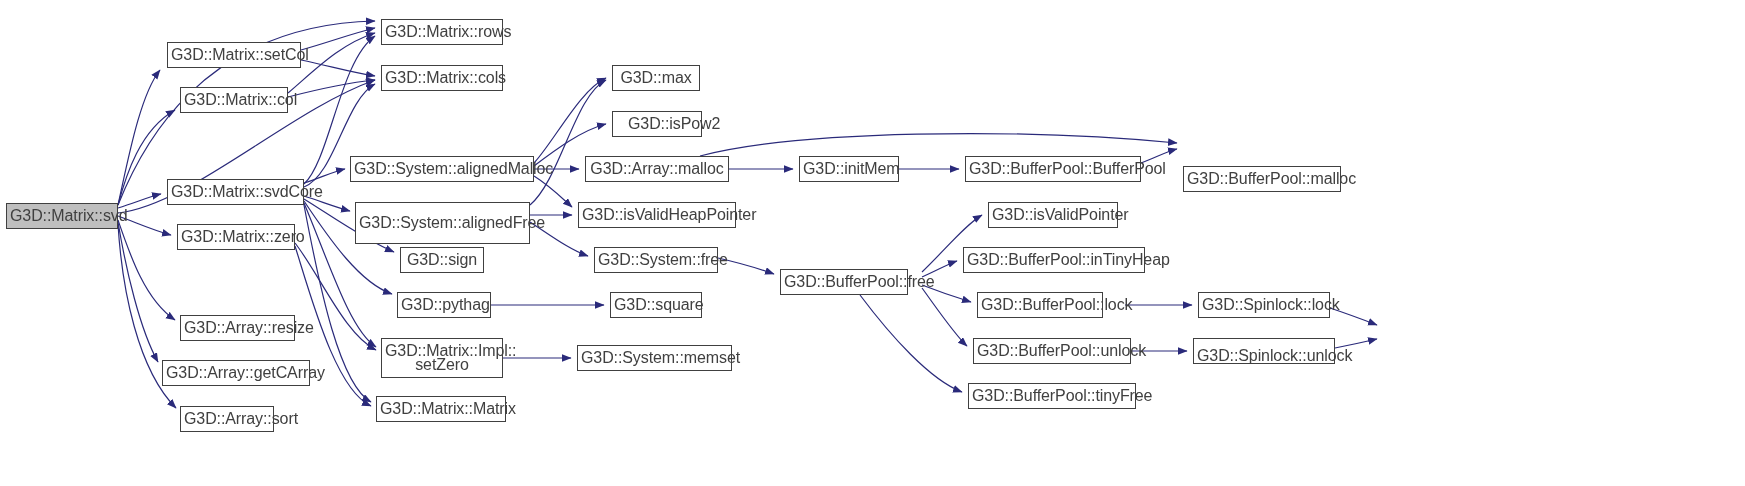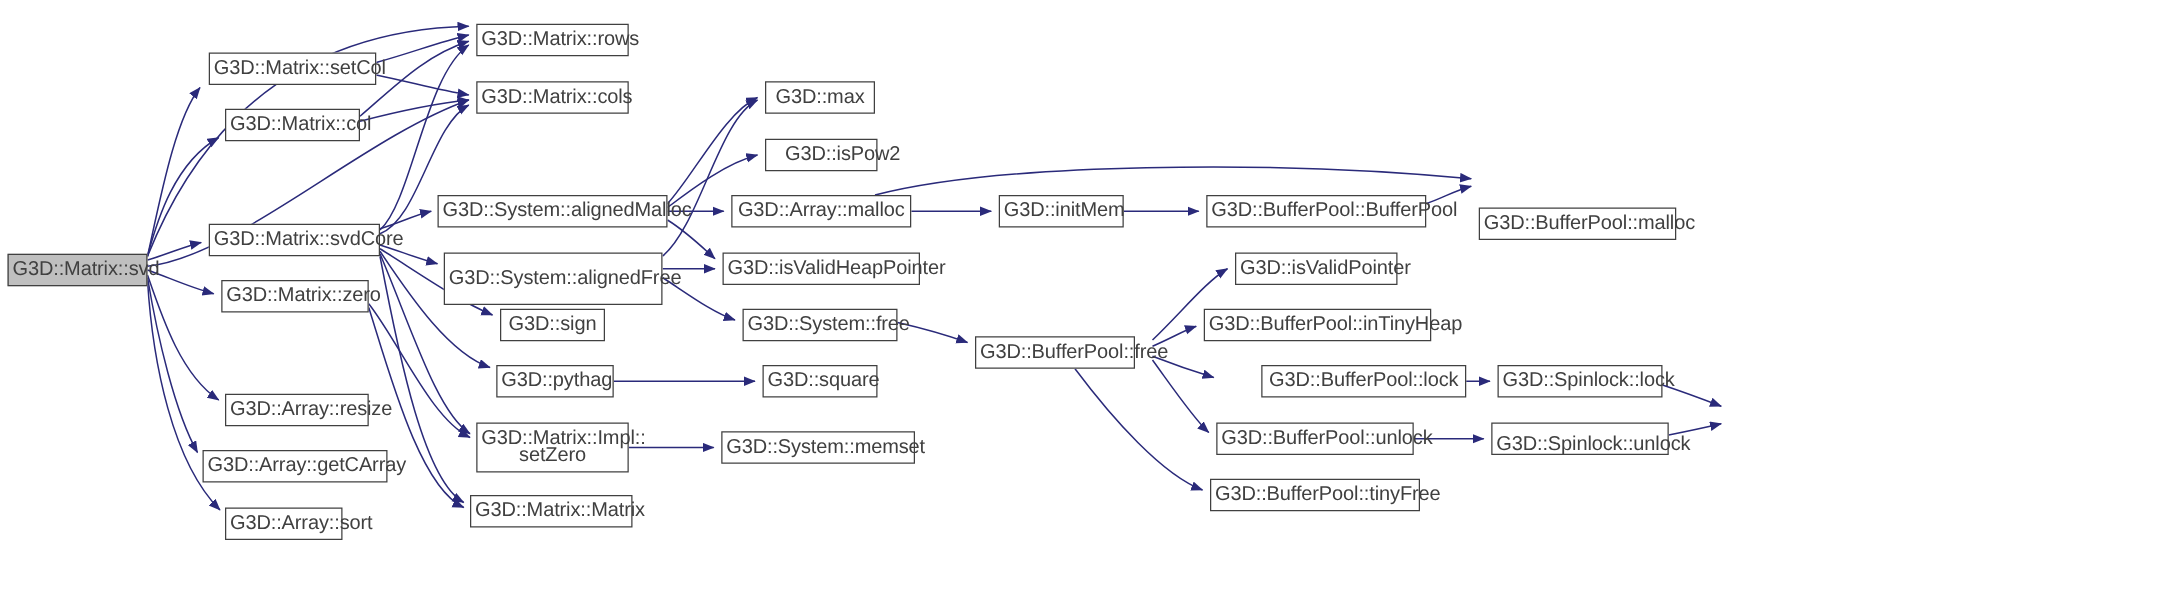--- a/index.html
+++ b/index.html
@@ -134,21 +134,21 @@
       <div class="gnode" style="left: 355px; top: 202px; width: 175px; height: 42px;"><span class="lbl">G3D::System::alignedFree</span></div>
       <div class="gnode" style="left: 578px; top: 202px; width: 158px; height: 26px;"><span class="lbl">G3D::isValidHeapPointer</span></div>
       <div class="gnode" style="left: 988px; top: 202px; width: 130px; height: 26px;"><span class="lbl">G3D::isValidPointer</span></div>
       <div class="gnode" style="left: 177px; top: 224px; width: 118px; height: 26px;"><span class="lbl">G3D::Matrix::zero</span></div>
       <div class="gnode" style="left: 400px; top: 247px; width: 84px; height: 26px;"><span class="lbl">G3D::sign</span></div>
       <div class="gnode" style="left: 594px; top: 247px; width: 124px; height: 26px;"><span class="lbl">G3D::System::free</span></div>
       <div class="gnode" style="left: 963px; top: 247px; width: 182px; height: 26px;"><span class="lbl">G3D::BufferPool::inTinyHeap</span></div>
       <div class="gnode" style="left: 780px; top: 269px; width: 128px; height: 26px;"><span class="lbl">G3D::BufferPool::free</span></div>
       <div class="gnode" style="left: 397px; top: 292px; width: 94px; height: 26px;"><span class="lbl">G3D::pythag</span></div>
       <div class="gnode" style="left: 610px; top: 292px; width: 92px; height: 26px;"><span class="lbl">G3D::square</span></div>
-      <div class="gnode" style="left: 977px; top: 292px; width: 164px; height: 26px; margin-left: 32px;"><span class="lbl">G3D::BufferPool::lock</span></div>
+      <div class="gnode" style="left: 977px; top: 292px; width: 126px; height: 26px;"><span class="lbl">G3D::BufferPool::lock</span></div>
       <div class="gnode" style="left: 1198px; top: 292px; width: 132px; height: 26px;"><span class="lbl">G3D::Spinlock::lock</span></div>
       <div class="gnode" style="left: 180px; top: 315px; width: 115px; height: 26px;"><span class="lbl">G3D::Array::resize</span></div>
       <div class="gnode" style="left: 973px; top: 338px; width: 158px; height: 26px;"><span class="lbl">G3D::BufferPool::unlock</span></div>
       <div class="gnode" style="left: 1193px; top: 338px; width: 142px; height: 26px; align-items: flex-end;"><span class="lbl">G3D::Spinlock::unlock</span></div>
       <div class="gnode" style="left: 381px; top: 338px; width: 122px; height: 40px;"><span class="lbl">G3D::Matrix::Impl::
 setZero</span></div>
       <div class="gnode" style="left: 577px; top: 345px; width: 155px; height: 26px;"><span class="lbl">G3D::System::memset</span></div>
       <div class="gnode" style="left: 162px; top: 360px; width: 148px; height: 26px;"><span class="lbl">G3D::Array::getCArray</span></div>
       <div class="gnode" style="left: 968px; top: 383px; width: 168px; height: 26px;"><span class="lbl">G3D::BufferPool::tinyFree</span></div>
       <div class="gnode" style="left: 376px; top: 396px; width: 130px; height: 26px;"><span class="lbl">G3D::Matrix::Matrix</span></div>

